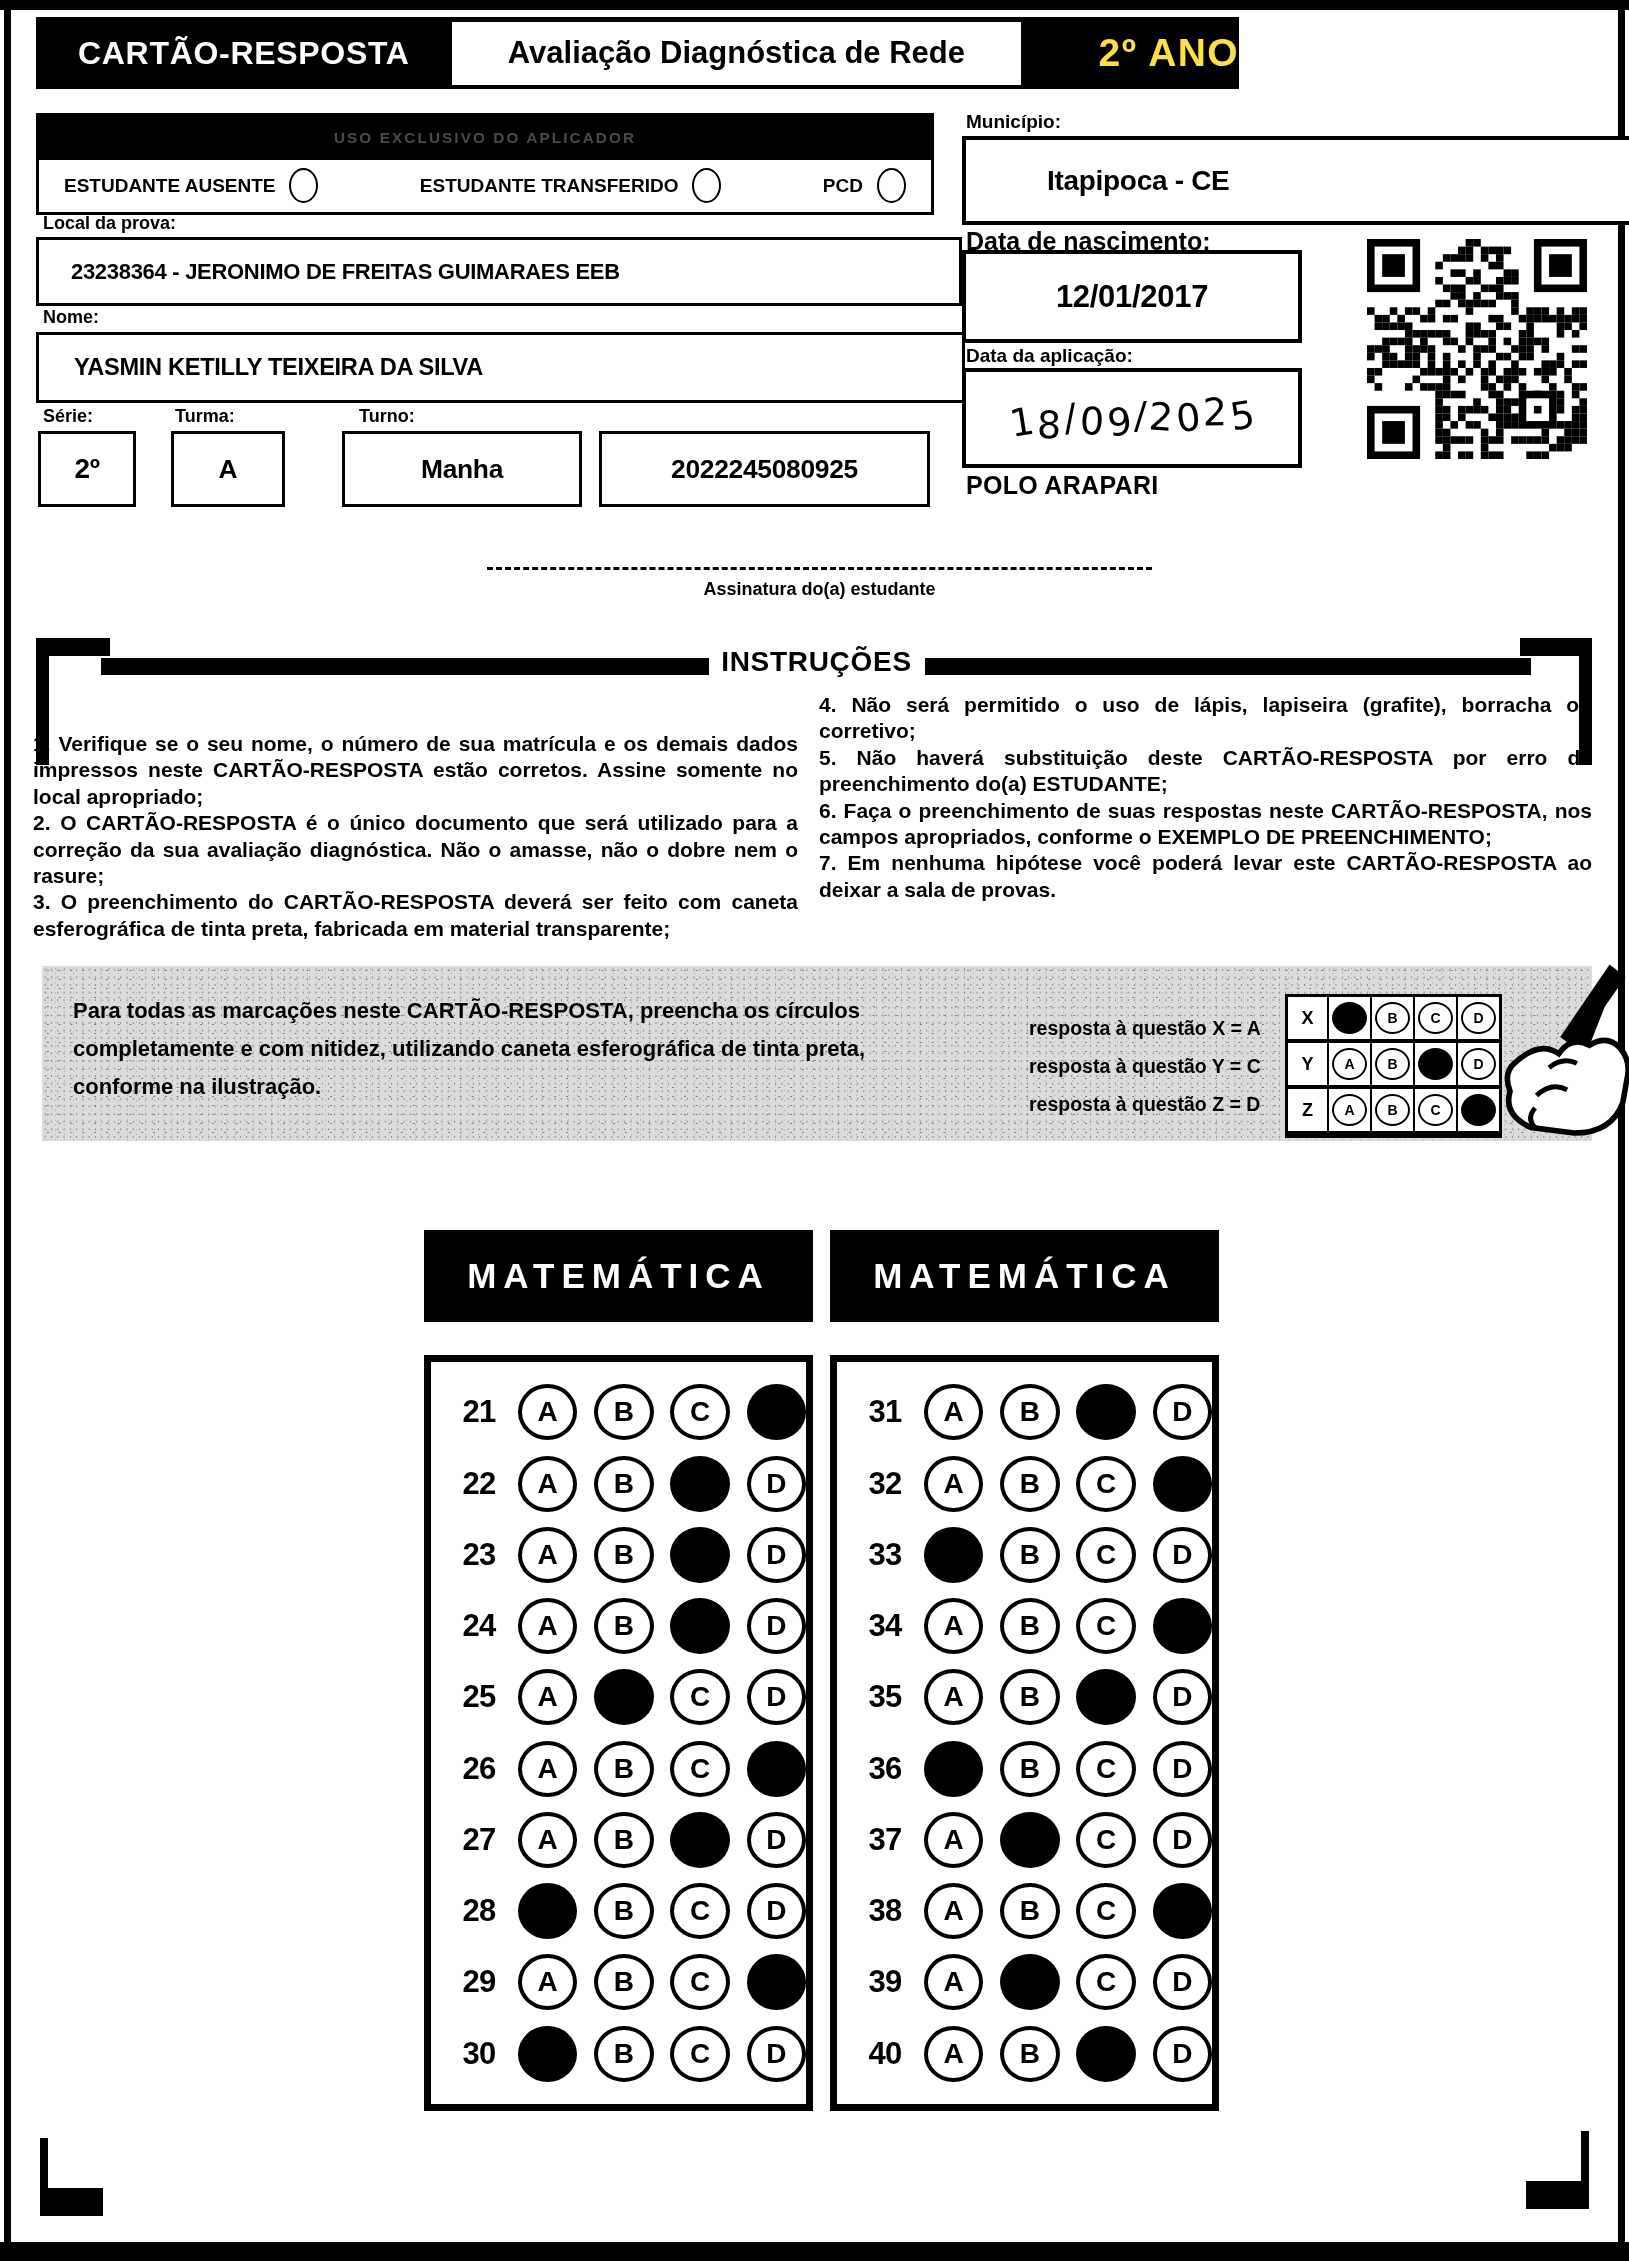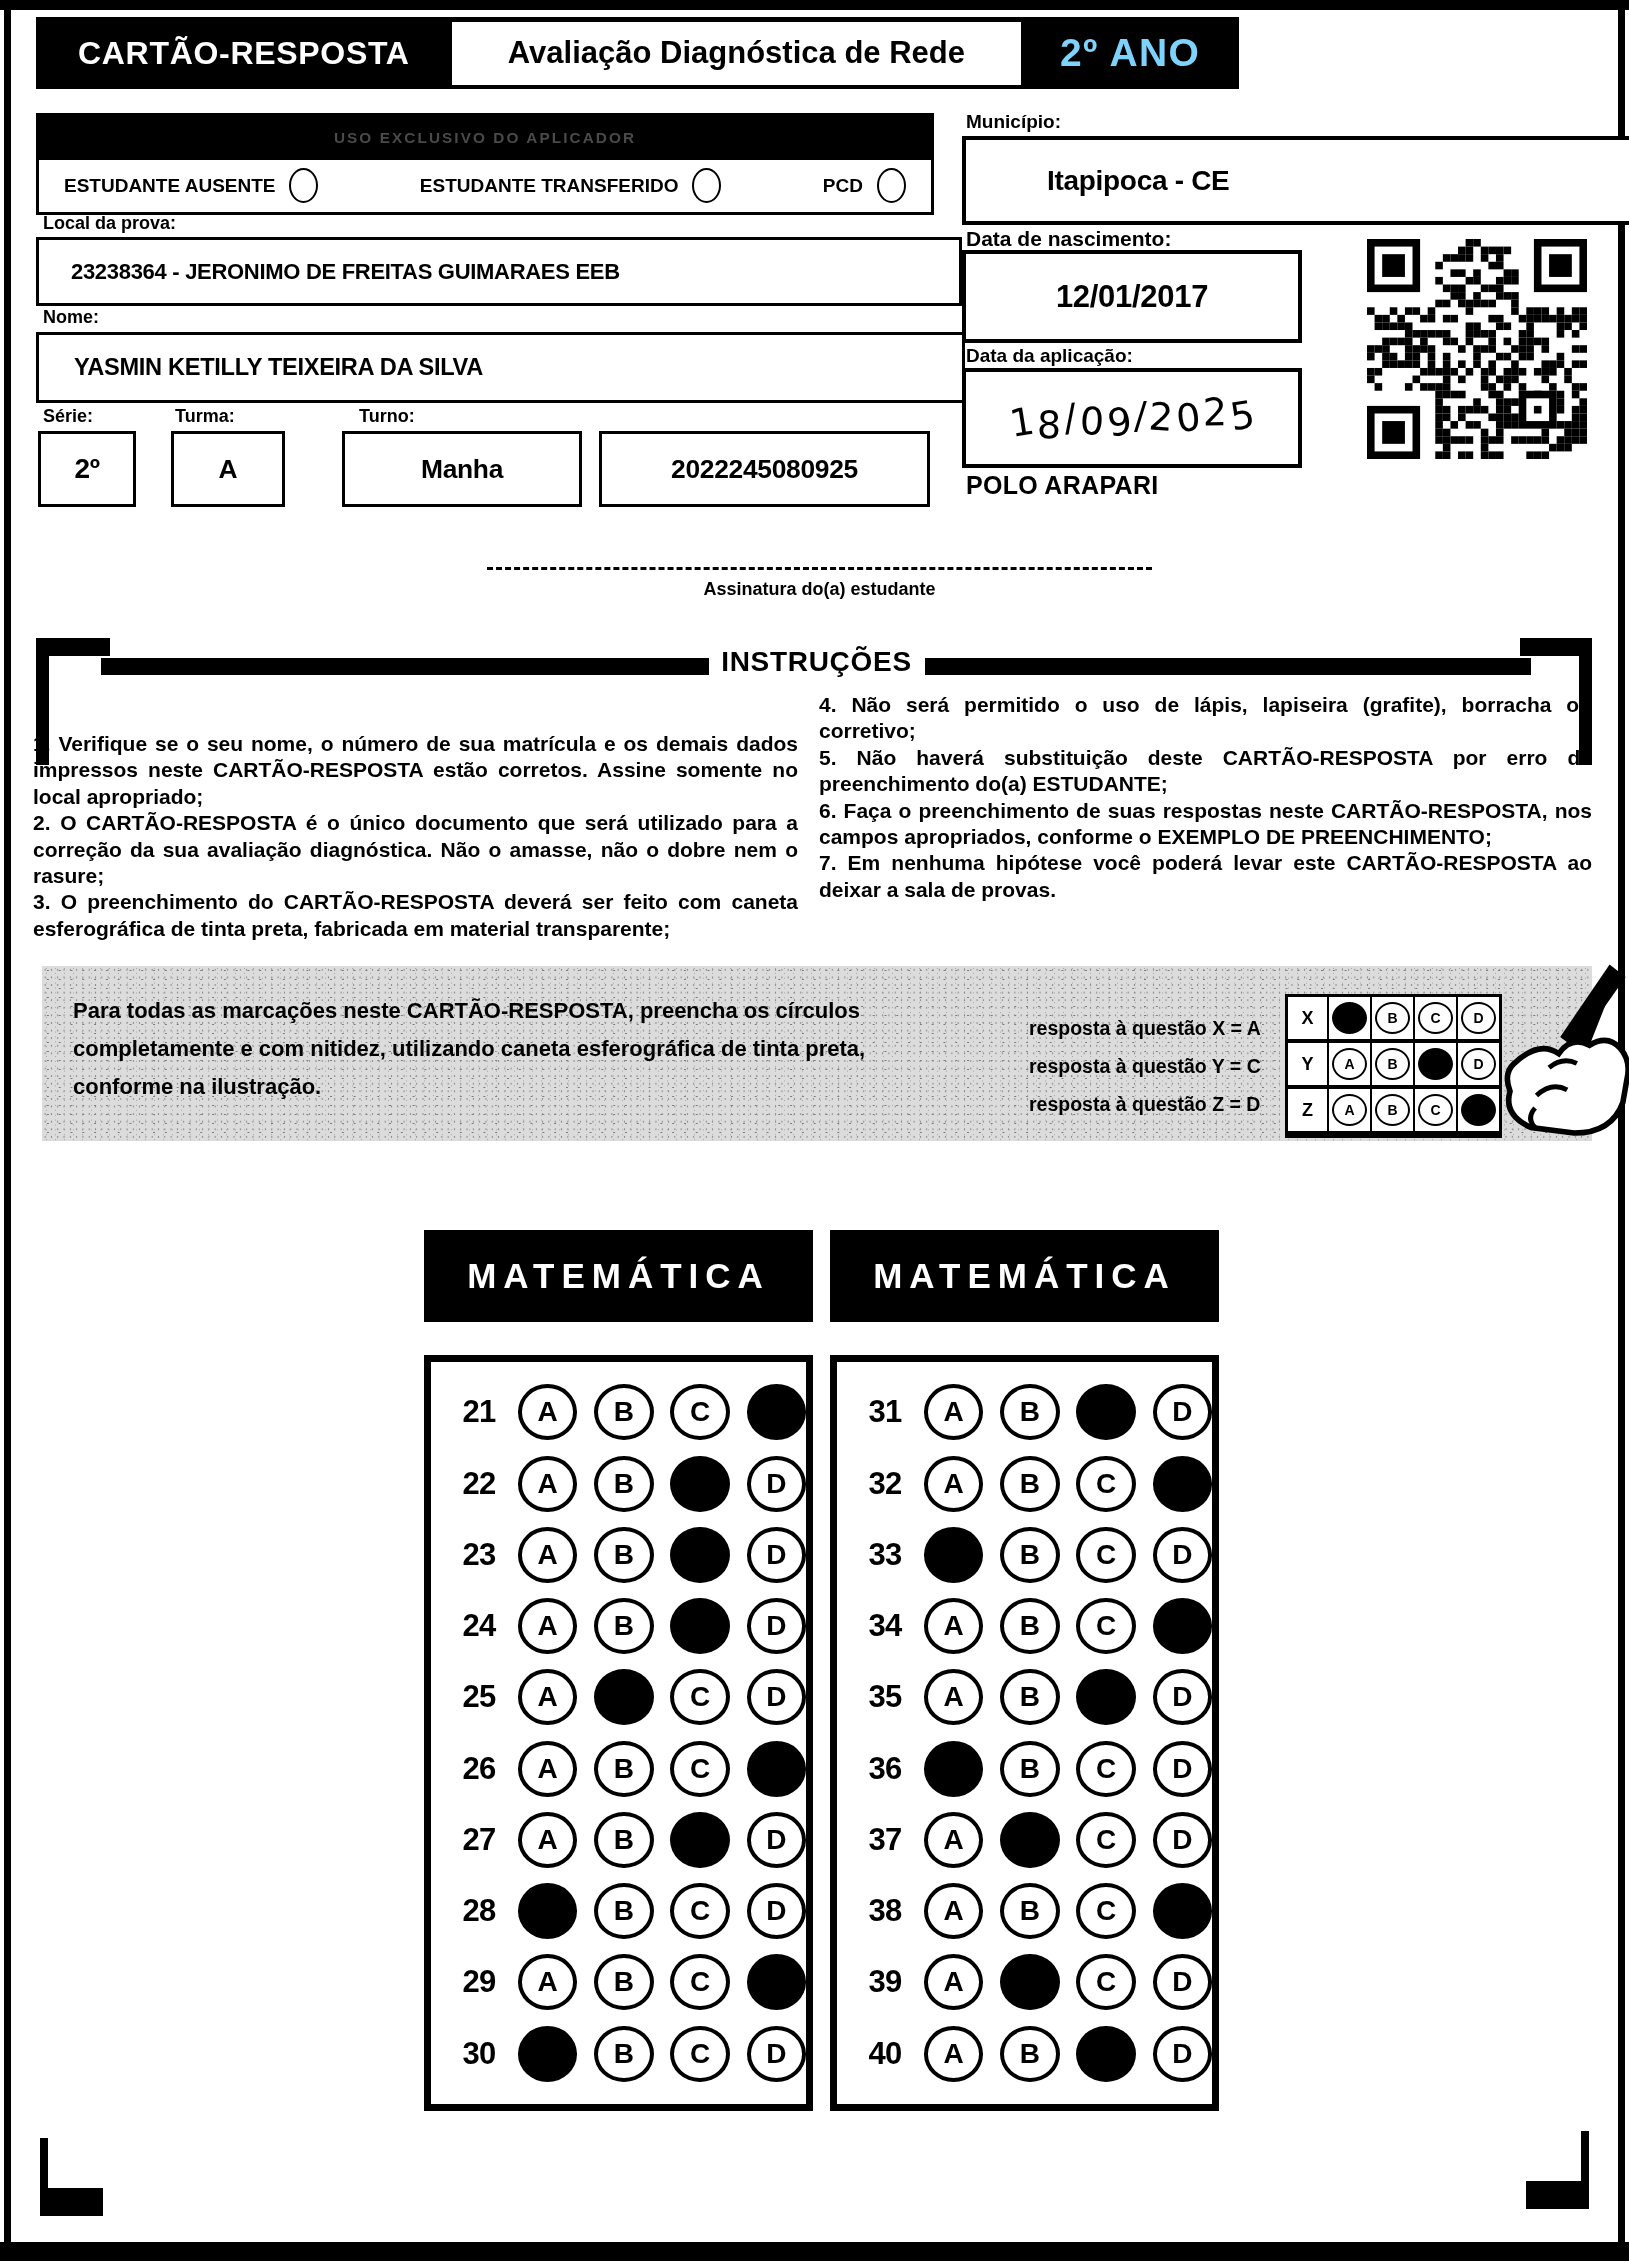--- a/index.html
+++ b/index.html
@@ -5,21 +5,21 @@
   html,body{margin:0;padding:0;background:#9a9a9a;}
   .page{position:relative;width:1629px;height:2261px;background:#ffffff;overflow:hidden;
         font-family:"Liberation Sans",sans-serif;color:#000;}
   .abs{position:absolute;}
   .bar{background:#000;}
   .bold{font-weight:bold;}
   
   .hdr{background:#000;display:flex;align-items:center;}
   .hdr-left{color:#fff;font-size:32px;font-weight:bold;letter-spacing:0.7px;text-align:center;}
   .hdr-mid{background:#fff;color:#000;font-size:31px;font-weight:bold;display:flex;align-items:center;justify-content:center;}
-  .hdr-right{color:#7dd3fc;font-size:39px;font-weight:bold;text-align:center;letter-spacing:1.4px;}
+  .hdr-right{color:#fde047;font-size:39px;font-weight:bold;text-align:right;letter-spacing:1.4px;}
   
   .info-box{border:3.5px solid #000;background:#fff;}
   .uso-bar{background:#000;color:#4a4a4a;font-size:15.3px;font-weight:bold;letter-spacing:2.1px;
            display:flex;align-items:center;justify-content:center;}
   .status-row{display:flex;align-items:center;justify-content:space-between;padding:0 25px;}
   .status-item{display:flex;align-items:center;gap:14px;font-size:19px;font-weight:bold;}
   .oval{width:25px;height:31px;border:2.8px solid #000;border-radius:50%;background:#fff;}
   .lab{font-size:18px;font-weight:bold;}
   .fbox{border:3.5px solid #000;background:#fff;display:flex;align-items:center;}
   .fbox .val{font-size:22px;font-weight:bold;letter-spacing:-0.3px;}
@@ -128,21 +128,21 @@
   </div>
   <div class="abs fbox ctr" style="left:599px;top:431px;width:325px;height:70px;">
     <span class="val" style="font-size:26.4px;">2022245080925</span>
   </div>
 
   <div class="abs lab" style="left:966px;top:111px;font-size:19px;">Município:</div>
   <div class="abs fbox" style="left:962px;top:136px;width:634px;height:81px;border-width:4.2px;padding-left:81px;">
     <span class="val" style="font-size:28px;">Itapipoca - CE</span>
   </div>
 
-  <div class="abs lab" style="left:966px;top:227px;font-size:21px;">Data de nascimento:</div>
+  <div class="abs lab" style="left:966px;top:227px;font-size:25px;">Data de nascimento:</div>
   <div class="abs fbox ctr" style="left:962px;top:250px;width:332px;height:85px;border-width:4.2px;">
     <span class="val" style="font-size:31px;">12/01/2017</span>
   </div>
 
   <div class="abs lab" style="left:966px;top:345px;font-size:19px;">Data da aplicação:</div>
   <div class="abs fbox ctr" style="left:962px;top:368px;width:332px;height:92px;border-width:4.2px;">
     <span class="hand-script" style="transform:rotate(-3deg);">
         <span style="transform: rotate(-6deg) translateY(-1.4px);">1</span>
         <span style="transform: rotate(4deg) translateY(2.8px);">8</span>
         <span style="transform: rotate(-3deg) translateY(-3.5px);">/</span>

